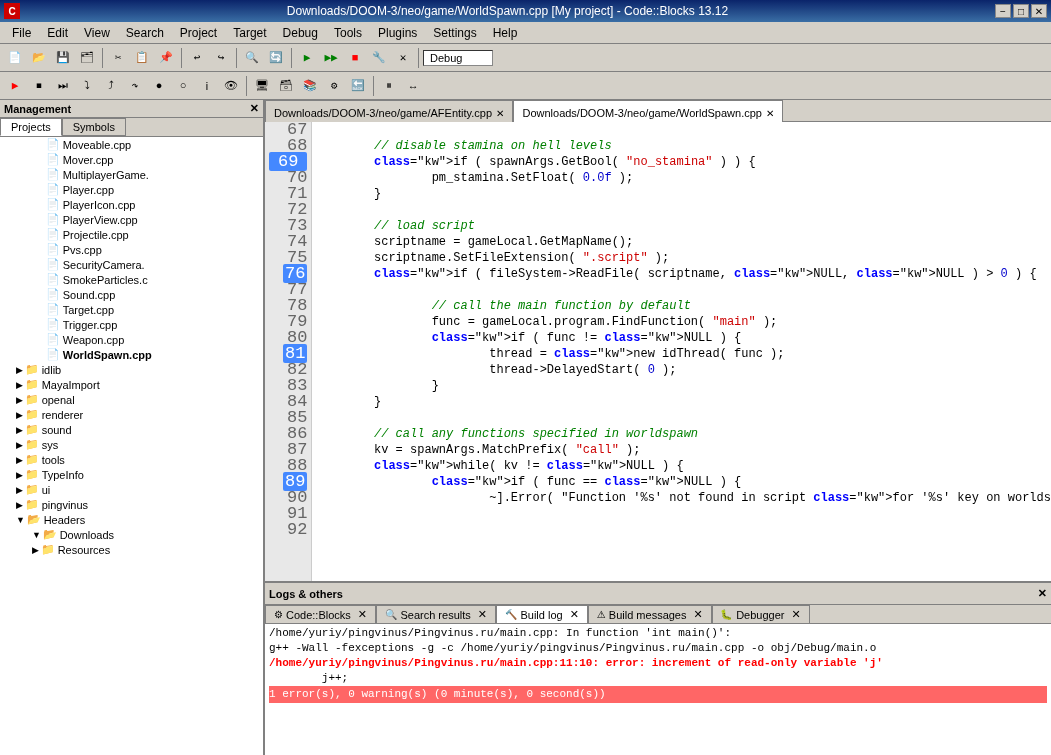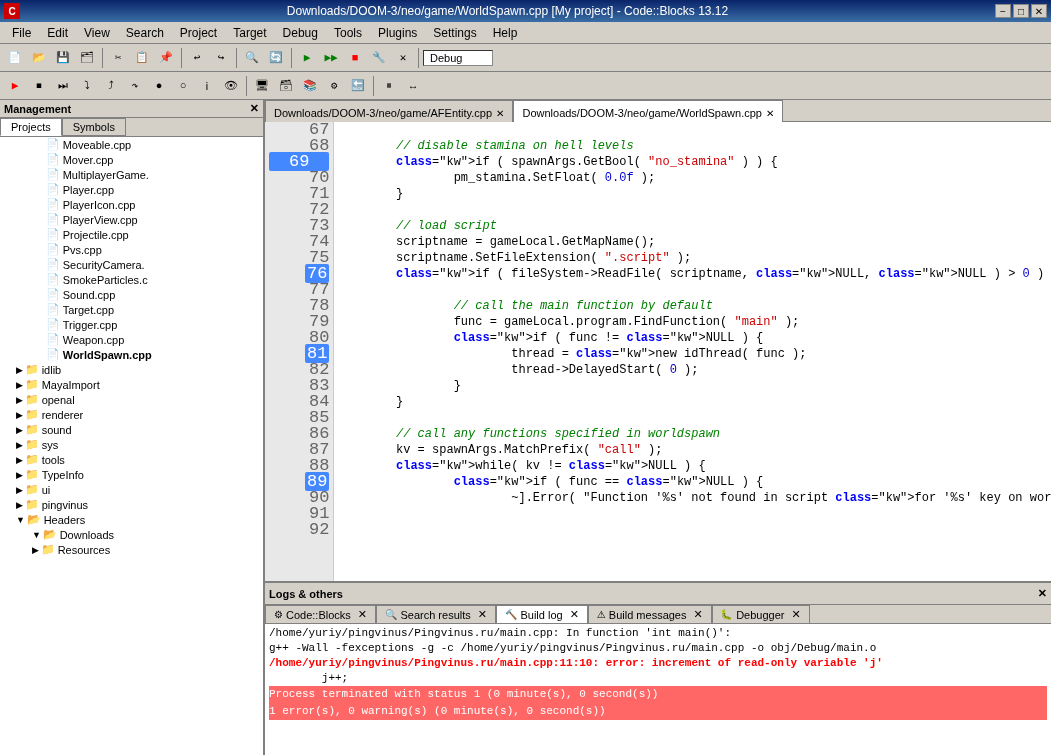--- a/index.html
+++ b/index.html
@@ -458,21 +458,21 @@
         <div class="code-tab active">
           <span>Downloads/DOOM-3/neo/game/WorldSpawn.cpp</span>
           <span class="tab-close">✕</span>
         </div>
       </div>
 
     <div id="code-editor">
       <div id="line-numbers">
           <div class="line-num">67</div>
           <div class="line-num">68</div>
-          <div class="line-num" style="position: relative;"><span style="background:#4488ff;color:white;border-radius:2px;padding:0 20px;">69</span></div>
+          <div class="line-num" style="position: relative;"><span style="background:#4488ff;color:white;border-radius:2px;padding:0 9px;">69</span></div>
           <div class="line-num">70</div>
           <div class="line-num">71</div>
           <div class="line-num">72</div>
           <div class="line-num">73</div>
           <div class="line-num">74</div>
           <div class="line-num">75</div>
           <div class="line-num" style="position: relative;"><span style="background:#4488ff;color:white;border-radius:2px;padding:0 2px;">76</span></div>
           <div class="line-num">77</div>
           <div class="line-num">78</div>
           <div class="line-num">79</div>
@@ -548,19 +548,18 @@
             <span class="log-tab-icon">🐛</span>
             <span>Debugger</span>
             <span style="margin-left: 4px;">✕</span>
           </div>
         </div>
       <div id="log-content">
       <div class="log-line log-normal">/home/yuriy/pingvinus/Pingvinus.ru/main.cpp: In function 'int main()':</div>
           <div class="log-line log-normal">g++ -Wall -fexceptions -g -c /home/yuriy/pingvinus/Pingvinus.ru/main.cpp -o obj/Debug/main.o</div>
           <div class="log-line log-error">/home/yuriy/pingvinus/Pingvinus.ru/main.cpp:11:10: error: increment of read-only variable 'j'</div>
           <div class="log-line log-normal">        j++;</div>
-          <div class="log-line log-highlight">Process terminated with status 1 (0 minute(s), 0 second(s))</div>
           <div class="log-line log-highlight">1 error(s), 0 warning(s) (0 minute(s), 0 second(s))</div>
         </div>
     </div>
 
   </div>
 </div>
 
 </body></html>

